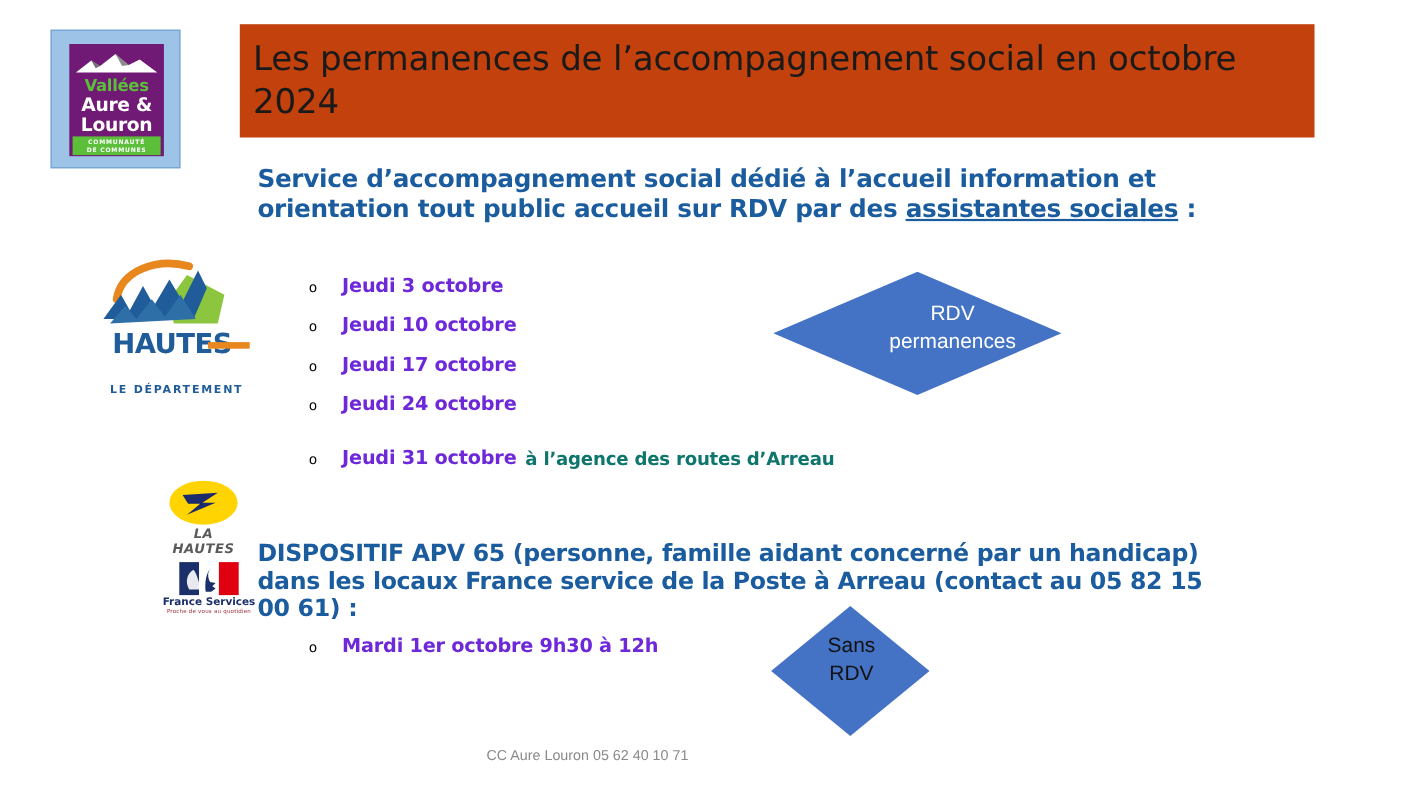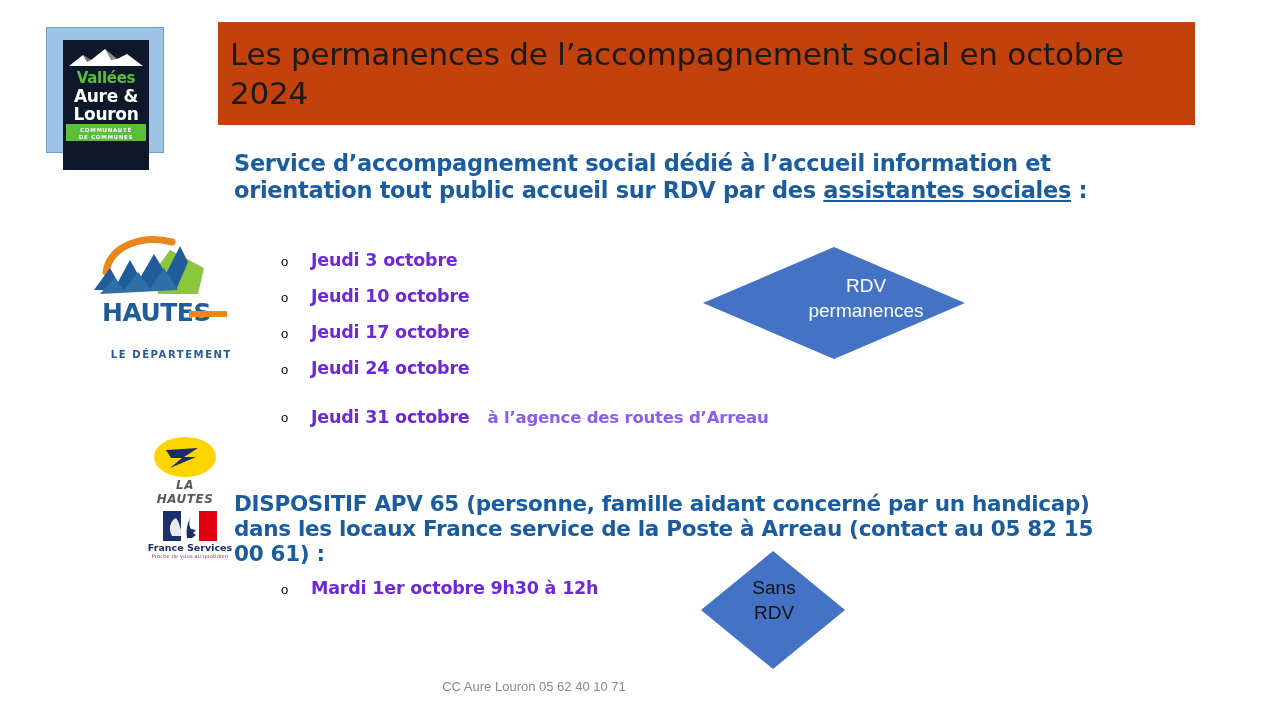--- a/index.html
+++ b/index.html
@@ -25,22 +25,22 @@
     height: 126px;
     background: #9DC3E6;
     border: 1px solid #6f9fd0;
     box-sizing: border-box;
   }
   #cc-logo-inner {
     position: absolute;
     left: 16px;
     top: 12px;
     width: 86px;
-    height: 130px;
-    background: #0f172a;
+    height: 102px;
+    background: #701a75;
     overflow: hidden;
   }
   #cc-mountain {
     position: absolute;
     left: 4px;
     top: 6px;
     width: 78px;
     height: 22px;
   }
   .cc-line {
@@ -135,24 +135,24 @@
   #hp-dash {
     position: absolute;
     left: 105px;
     top: 83px;
     width: 38px;
     height: 6px;
     background: #E8871E;
   }
   #hp-dept {
     position: absolute;
-    left: 3px;
+    left: 16px;
     top: 121px;
     width: 145px;
-    text-align: right;
+    text-align: left;
     color: #1F5C99;
     font-family: "DejaVu Sans", sans-serif;
     font-weight: bold;
     font-size: 10px;
     letter-spacing: 1.6px;
   }
 
   
   #poste-logo {
     position: absolute;
@@ -272,22 +272,22 @@
     font-size: 21px;
     color: #1A5C9E;
     margin-left: 12px;
     white-space: nowrap;
     letter-spacing: -0.3px;
   }
   .bullet-extra-light {
     font-family: "DejaVu Sans", sans-serif;
     font-weight: bold;
     font-size: 16.5px;
-    color: #8b5cf6;
-    margin-left: 18px;
+    color: #0f766e;
+    margin-left: 8px;
     white-space: nowrap;
     letter-spacing: -0.2px;
   }
 
   
   .diamond-wrap { position: absolute; }
   .diamond-shape { position: absolute; left: 0; top: 0; }
   .diamond-label {
     position: absolute;
     text-align: center;

